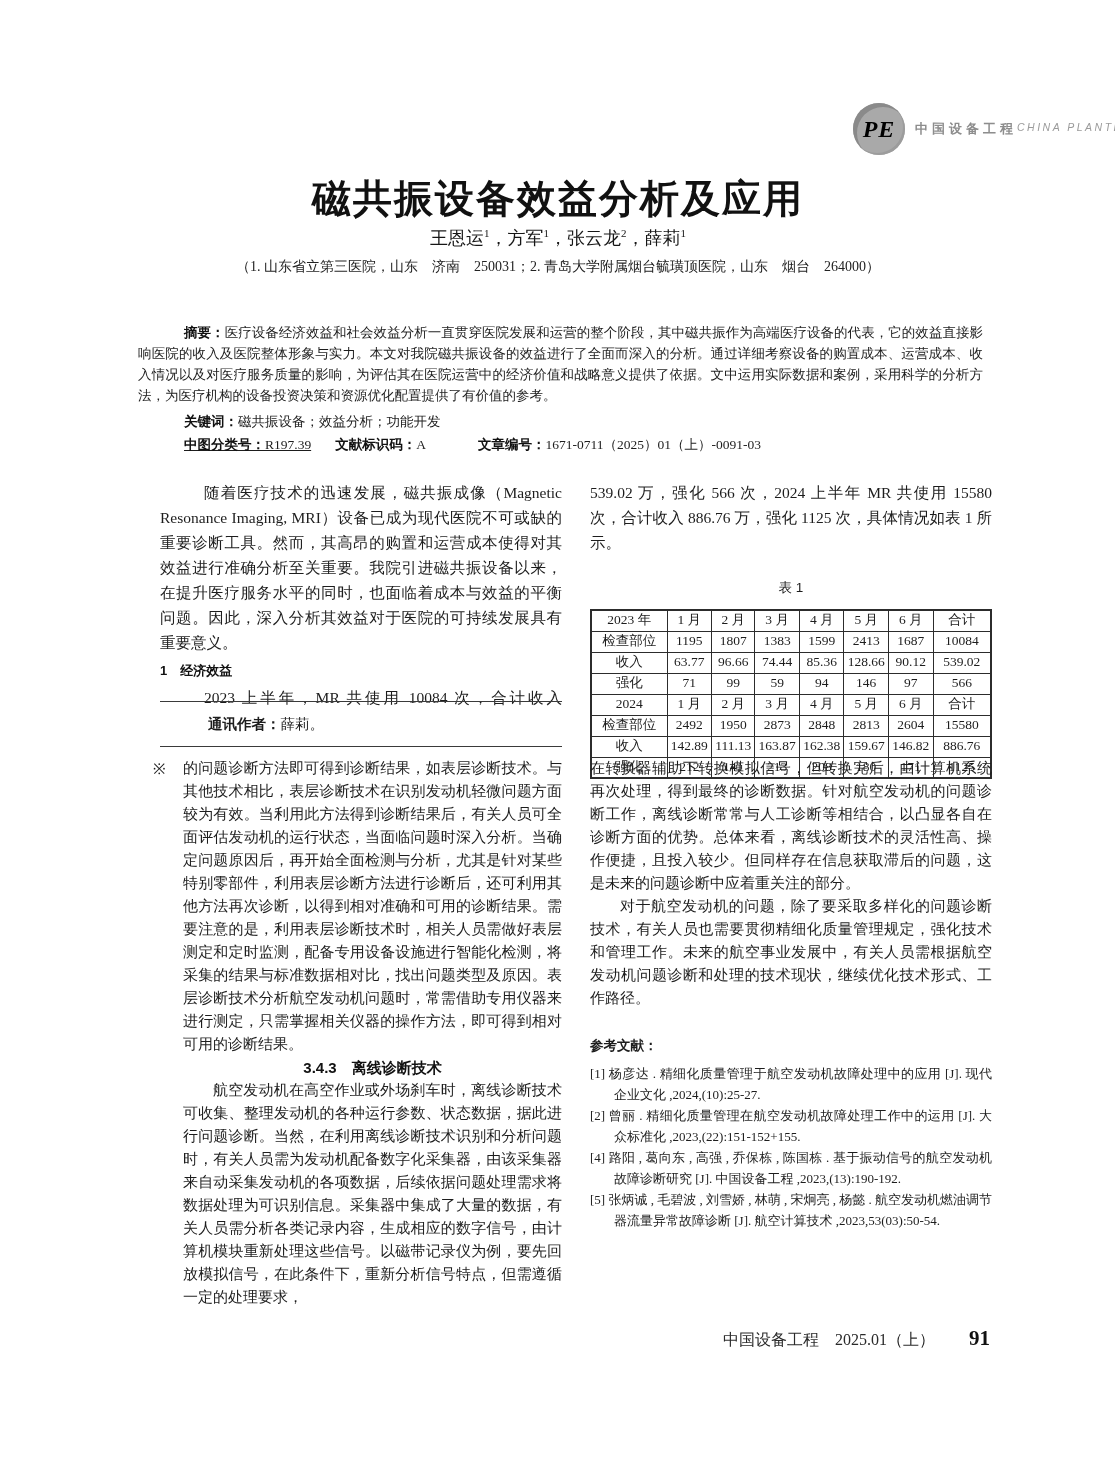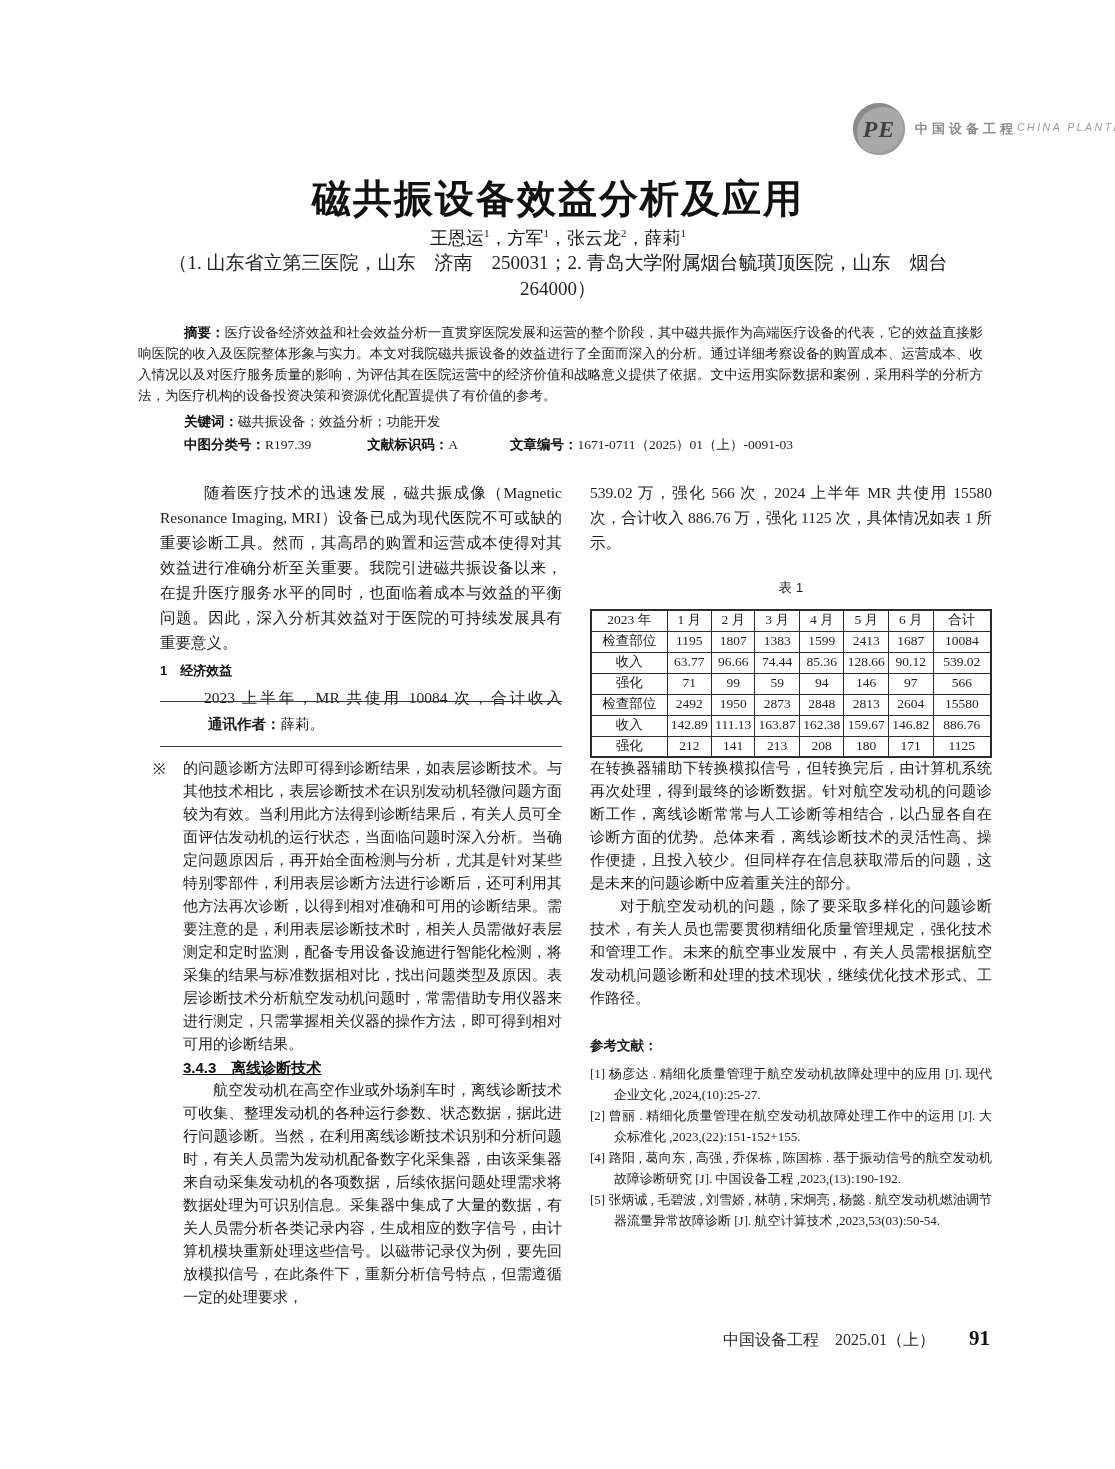--- a/index.html
+++ b/index.html
@@ -11,39 +11,39 @@
   }
   
   .logo { position:absolute; top:103px; left:853px; width:145px; display:flex; align-items:center; gap:10px; }
   .logo-mark {
     width:52px; height:52px; border-radius:50%;
     background:#a9a9a9; position:relative; flex:0 0 auto;
     box-shadow:inset 4px 4px 0 #8a8a8a, inset -2px -2px 0 #9c9c9c;
     display:flex; align-items:center; justify-content:center;
   }
   .logo-mark span {
-    color:#404040; font-family:"Liberation Serif",serif;
+    color:#000000; font-family:"Liberation Serif",serif;
     font-style:italic; font-weight:bold; font-size:24px; letter-spacing:1px;
   }
   .logo-text { display:flex; flex-direction:row; line-height:1.25; }
   .logo-cn { font-family:"Liberation Sans","DejaVu Sans",sans-serif; font-weight:bold; color:#8d8d8d; font-size:13px; letter-spacing:4px; white-space:nowrap; }
   .logo-en { font-family:"Liberation Sans","DejaVu Sans",sans-serif; font-style:italic; color:#9a9a9a; font-size:10.5px; letter-spacing:2.5px; white-space:nowrap; }
   
   .title-block { position:absolute; left:133px; top:172px; width:850px; text-align:center; }
   .paper-title { font-family:"Liberation Sans","DejaVu Sans",sans-serif; font-weight:bold; font-size:39px; color:#111; letter-spacing:2px; }
   .authors { font-size:18px; color:#161616; }
   .authors sup { font-size:11px; }
-  .affiliation { font-size:19px; color:#222; }
+  .affiliation { margin-top:8px; font-size:14px; color:#222; }
   
   .meta-block { position:absolute; left:138px; top:322px; width:845px; }
   .abstract { font-size:13.5px; line-height:21px; text-align:justify; text-indent:46px; color:#1d1d1d; }
   .abstract b, .kw b, .clc b { font-family:"Liberation Sans","DejaVu Sans",sans-serif; font-weight:bold; color:#111; }
   .kw { margin-top:6px; font-size:13.5px; line-height:20px; text-indent:46px; }
   .clc { margin-top:3px; font-size:13.5px; line-height:20px; text-indent:46px; }
-  .clc .seg1 { margin-right:56px; }
+  .clc .seg1 { margin-right:24px;text-decoration:underline; }
   .clc .seg2 { margin-right:52px; }
   
   .col { position:absolute; width:402px; font-size:15.5px; line-height:25px; text-align:justify; }
   .col p.ind { text-indent:44px; }
   .col-left-top  { left:160px; top:480px; }
   .col-right-top { left:590px; top:480px; }
   .sec-h {
     font-family:"Liberation Sans","DejaVu Sans",sans-serif; font-weight:bold;
     font-size:13px; color:#111; margin:3px 0 2px 0; text-align:left;
   }
@@ -63,21 +63,21 @@
     font-size:13.5px; height:21px; padding:0 1px; line-height:1.1;
     font-family:"Liberation Serif","DejaVu Serif",serif; white-space:nowrap;
   }
   table.stats td:first-child { width:76px; }
   table.stats td:last-child  { width:58px; }
   
   .col-left-bottom  { left:183px; top:757px; width:379px; font-size:15px; line-height:23px; }
   .col-right-bottom { left:590px; top:757px; width:402px; font-size:15px; line-height:23px; }
   .col-left-bottom p.ind2, .col-right-bottom p.ind2 { text-indent:30px; }
   .cont-marker { position:absolute; left:-30px; top:1px; font-size:15px; }
-  .sub-h { font-size:15px; margin:0; text-align:left;text-decoration:underline; }
+  .sub-h { font-size:15px; margin:0; text-align:center; }
   .refs-label {
     font-family:"Liberation Sans","DejaVu Sans",sans-serif; font-weight:bold;
     font-size:13.5px; margin-top:24px; margin-bottom:6px; text-align:left;
   }
   .ref { font-size:13px; line-height:21px; padding-left:24px; text-indent:-24px; text-align:justify; margin:0; }
   
   .footer { position:absolute; left:640px; top:1326px; width:350px; display:flex; justify-content:flex-end; align-items:baseline; gap:34px; }
   .footer-journal { font-size:16px; color:#2a2a2a; }
   .footer-page { font-size:21px; font-weight:bold; color:#111; font-family:"Liberation Serif","DejaVu Serif",serif; }
 </style>
@@ -156,20 +156,30 @@
           </tr>
           <tr>
             <td>强化</td>
             <td>71</td>
             <td>99</td>
             <td>59</td>
             <td>94</td>
             <td>146</td>
             <td>97</td>
             <td>566</td>
+          </tr>
+          <tr>
+            <td>2024</td>
+            <td>1 月</td>
+            <td>2 月</td>
+            <td>3 月</td>
+            <td>4 月</td>
+            <td>5 月</td>
+            <td>6 月</td>
+            <td>合计</td>
           </tr>
           <tr>
             <td>检查部位</td>
             <td>2492</td>
             <td>1950</td>
             <td>2873</td>
             <td>2848</td>
             <td>2813</td>
             <td>2604</td>
             <td>15580</td>

